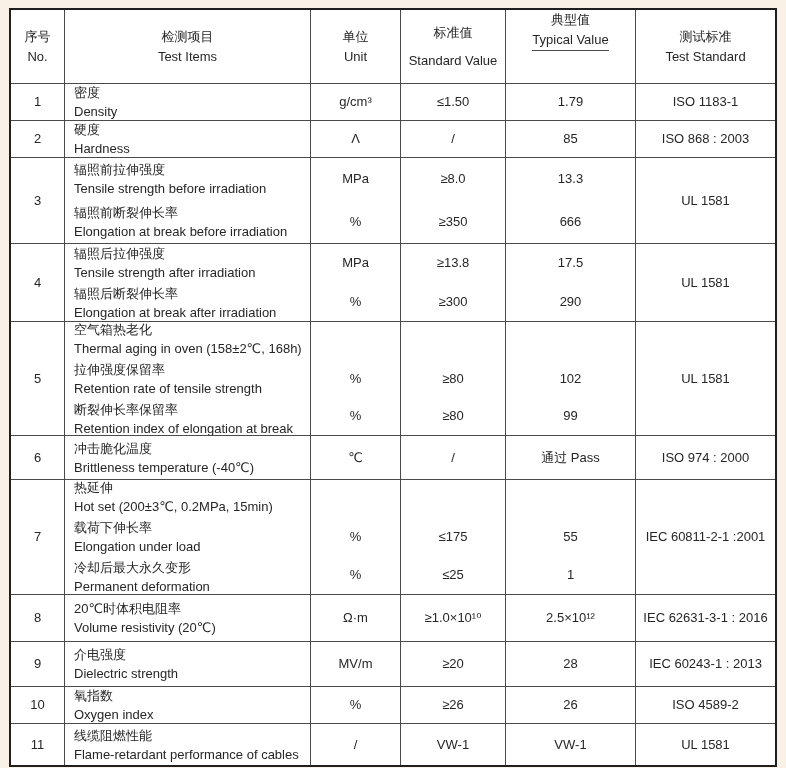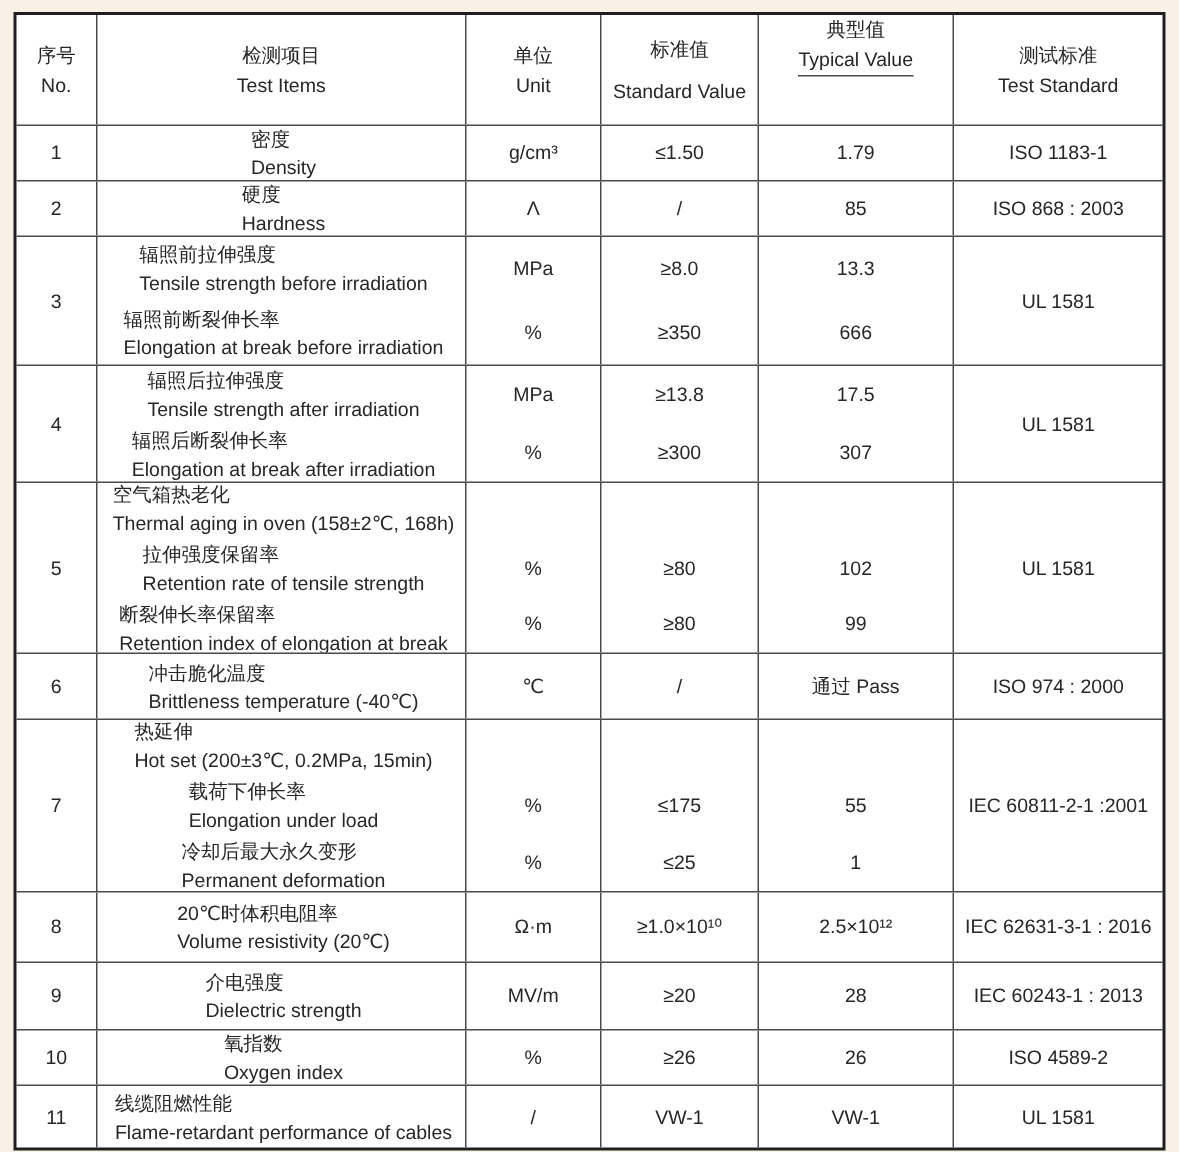--- a/index.html
+++ b/index.html
@@ -13,21 +13,21 @@
   }
   .sheet{position:absolute;left:9px;top:8px;width:768px;box-sizing:border-box;
     border:2px solid #1f1f1f;background:#ffffff;}
   .tr{display:flex;flex-direction:row;border-bottom:1px solid #4a4a4a;box-sizing:border-box;}
   .tr:last-child{border-bottom:none;}
   .td{box-sizing:border-box;border-right:1px solid #4a4a4a;
     display:flex;flex-direction:column;justify-content:center;align-items:center;
     font-size:13px;line-height:18px;text-align:center;overflow:hidden;}
   .td:last-child{border-right:none;flex:1;}
   .c-no{width:54px;}
-  .c-item{width:246px;align-items:center;text-align:left;}
+  .c-item{width:246px;align-items:flex-start;text-align:left;}
   .c-unit{width:90px;}
   .c-std{width:105px;}
   .c-typ{width:130px;}
   
   .h74{height:74px;} .h37{height:37px;} .h86{height:86px;} .h78{height:78px;}
   .h114{height:114px;} .h44{height:44px;} .h115{height:115px;} .h47{height:47px;}
   .h45{height:45px;} .h41{height:41px;}
   
   .item{flex:1;display:flex;flex-direction:column;justify-content:center;
     padding:1px 6px 1px 9px;}
@@ -151,21 +151,21 @@
     <div class="td c-unit stack">
       <div class="sub">MPa</div>
       <div class="sub">%</div>
     </div>
     <div class="td c-std stack">
       <div class="sub">≥13.8</div>
       <div class="sub">≥300</div>
     </div>
     <div class="td c-typ stack">
       <div class="sub">17.5</div>
-      <div class="sub">307</div>
+      <div class="sub">290</div>
     </div>
     <div class="td">UL 1581</div>
   </div>
 
   <div class="tr h114">
     <div class="td c-no">5</div>
     <div class="td c-item">
       <div class="item">
         <div class="zh">空气箱热老化</div>
         <div class="en">Thermal aging in oven (158±2℃, 168h)</div>

